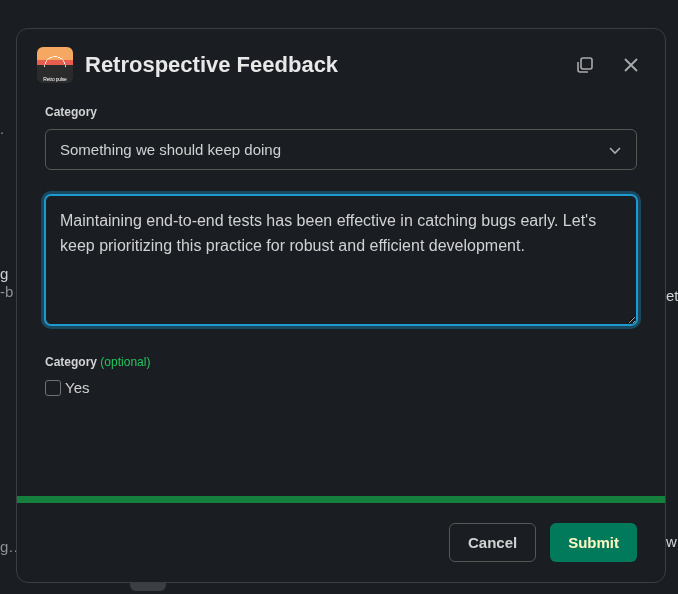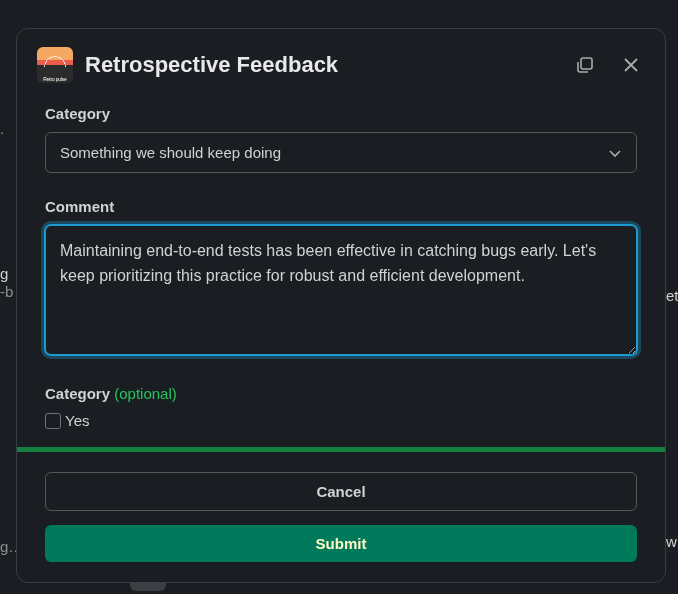--- a/index.html
+++ b/index.html
@@ -99,21 +99,21 @@
     .icon-btn svg {
       width: 20px;
       height: 20px;
     }
     .modal-body {
       padding: 8px 28px 20px 28px;
       flex: 1;
       overflow-y: auto;
     }
     .field-label {
-      font-size: 15px;
+      font-size: 12px;
       font-weight: 700;
       color: #d1d2d3;
       margin-bottom: 10px;
       display: block;
     }
     .optional {
       font-weight: 400;
       color: #22c55e;
     }
     .select-wrap {
@@ -173,26 +173,25 @@
       border-radius: 3px;
       background: transparent;
       cursor: pointer;
       appearance: none;
     }
     .checkbox-label {
       font-size: 15px;
       color: #d1d2d3;
     }
     .modal-footer {
-      border-top: 5px solid #15803d;
+      border-top: 7px solid #15803d;
       padding: 20px 28px;
       display: flex;
       justify-content: flex-end;
       gap: 14px;
-      flex-direction: column;
     }
     .btn {
       padding: 10px 18px;
       border-radius: 6px;
       font-size: 15px;
       font-weight: 700;
       cursor: pointer;
       font-family: inherit;
       border: none;
     }
@@ -276,21 +275,20 @@
 
   <div class="modal-body">
     <label class="field-label">Category</label>
     <div class="select-wrap">
       <div class="select">Something we should keep doing</div>
       <svg class="select-chevron" width="16" height="16" viewBox="0 0 16 16" fill="none" stroke="currentColor" stroke-width="1.6">
         <path d="M3 6 L8 11 L13 6"></path>
       </svg>
     </div>
 
-    <label class="field-label">Comment</label>
     <div class="textarea-wrap">
       <textarea class="textarea textarea-focused" style="">Maintaining end-to-end tests has been effective in catching bugs early. Let's keep prioritizing this practice for robust and efficient development.</textarea>
     </div>
 
     <label class="field-label">
       <span>Category</span>
       <span class="optional">(optional)</span>
     </label>
     <div class="checkbox-row">
       <input type="checkbox" class="checkbox" style="">

